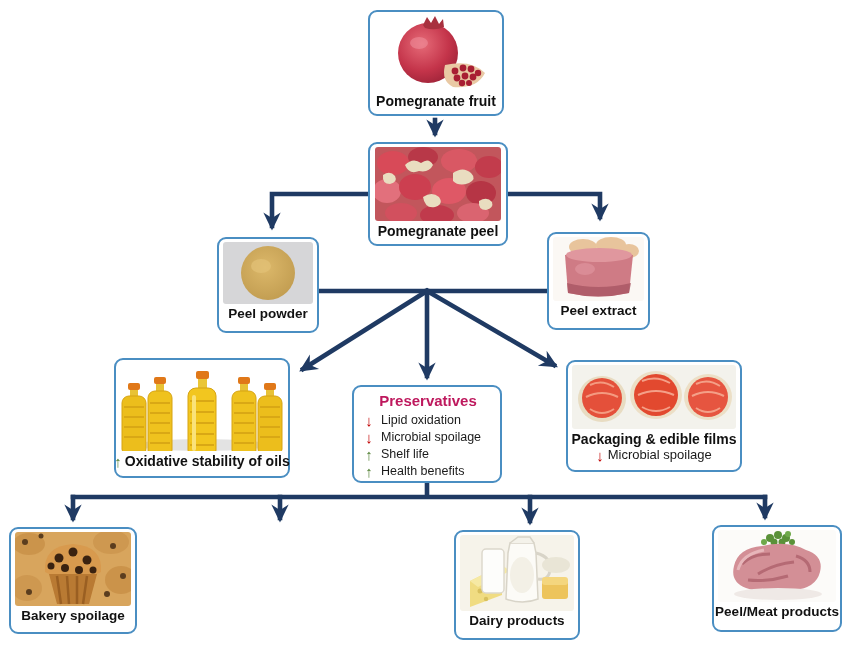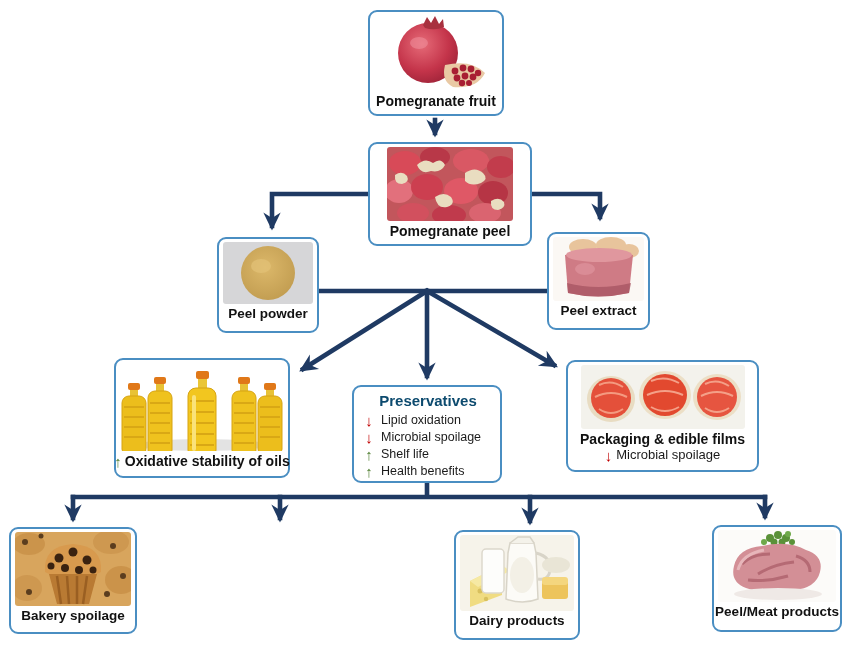--- a/index.html
+++ b/index.html
@@ -23,21 +23,21 @@
   .node-label.lg{font-size:14px;}
   .sub-label{
     display:flex;align-items:center;justify-content:center;gap:4px;
     font-size:13px;color:#1a1a1a;font-weight:normal;white-space:nowrap;line-height:1.1;
   }
   .t-arrow{font-weight:bold;font-size:15px;line-height:1;}
   .t-arrow.up{color:#538135;}
   .t-arrow.down{color:#c00000;}
   
   .pres{align-items:stretch;padding:5px 8px 4px 10px;}
-  .pres-title{font-weight:bold;font-size:15px;color:#0c4a6e;text-align:center;line-height:1.2;margin-bottom:2px;}
+  .pres-title{font-weight:bold;font-size:15px;color:#be185d;text-align:center;line-height:1.2;margin-bottom:2px;}
   .pres-row{
     display:flex;align-items:center;gap:7px;
     font-size:12.5px;color:#1a1a1a;line-height:1.36;white-space:nowrap;
   }
   .pres-row .t-arrow{width:10px;text-align:center;}
 </style>
 </head>
 <body>
 
 <div id="stage">
@@ -86,21 +86,21 @@
           <circle cx="92" cy="61" r="3.4"></circle>
           <circle cx="100" cy="62" r="3.4"></circle>
         <circle cx="89" cy="68" r="3.2"></circle>
           <circle cx="96" cy="68" r="3"></circle>
       </g>
       <ellipse cx="46" cy="28" rx="9" ry="6" fill="#f0929e" opacity="0.55"></ellipse>
     </svg>
     <div class="node-label lg">Pomegranate fruit</div>
   </div>
 
-  <div class="node" style="left:368px;top:142px;width:164px;height:104px">
+  <div class="node" style="left:368px;top:142px;width:140px;height:104px">
     <svg class="node-img" width="126" height="74" viewBox="0 0 126 74">
       <rect width="126" height="74" fill="#c2565c"></rect>
       <g>
         <ellipse cx="18" cy="16" rx="16" ry="12" fill="#d84a58"></ellipse>
         <ellipse cx="48" cy="10" rx="15" ry="10" fill="#b83848"></ellipse>
         <ellipse cx="84" cy="14" rx="18" ry="12" fill="#d95864"></ellipse>
         <ellipse cx="114" cy="20" rx="14" ry="11" fill="#c23c4c"></ellipse>
         <ellipse cx="12" cy="44" rx="14" ry="12" fill="#e2707c"></ellipse>
         <ellipse cx="40" cy="40" rx="16" ry="13" fill="#cc3f50"></ellipse>
         <ellipse cx="74" cy="44" rx="17" ry="13" fill="#df5866"></ellipse>
@@ -208,21 +208,21 @@
     <div class="pres-row">
       <span class="t-arrow up">↑</span>
       <span>Shelf life</span>
     </div>
     <div class="pres-row">
       <span class="t-arrow up">↑</span>
       <span>Health benefits</span>
     </div>
   </div>
 
-  <div class="node" style="left:566px;top:360px;width:193px;height:112px">
+  <div class="node" style="left:566px;top:360px;width:176px;height:112px">
     <svg class="node-img" width="164" height="64" viewBox="0 0 164 64">
       <rect width="164" height="64" fill="#f3f2ec"></rect>
       <g>
         <ellipse cx="30" cy="34" rx="24" ry="23" fill="#e8dcc2"></ellipse>
         <ellipse cx="30" cy="33" rx="20" ry="20" fill="#e4503a"></ellipse>
         <path d="M18,20 q12,-6 24,2 M14,32 q16,-8 32,0 M18,44 q12,8 24,0" stroke="#f49a80" stroke-width="2" fill="none"></path>
         <ellipse cx="84" cy="30" rx="26" ry="24" fill="#ecdfc6"></ellipse>
         <ellipse cx="84" cy="30" rx="22" ry="21" fill="#e2492f"></ellipse>
         <path d="M70,16 q14,-6 28,2 M66,30 q18,-8 36,0 M70,42 q14,8 28,0" stroke="#f4a088" stroke-width="2" fill="none"></path>
         <ellipse cx="136" cy="32" rx="24" ry="23" fill="#ecdfc6"></ellipse>

